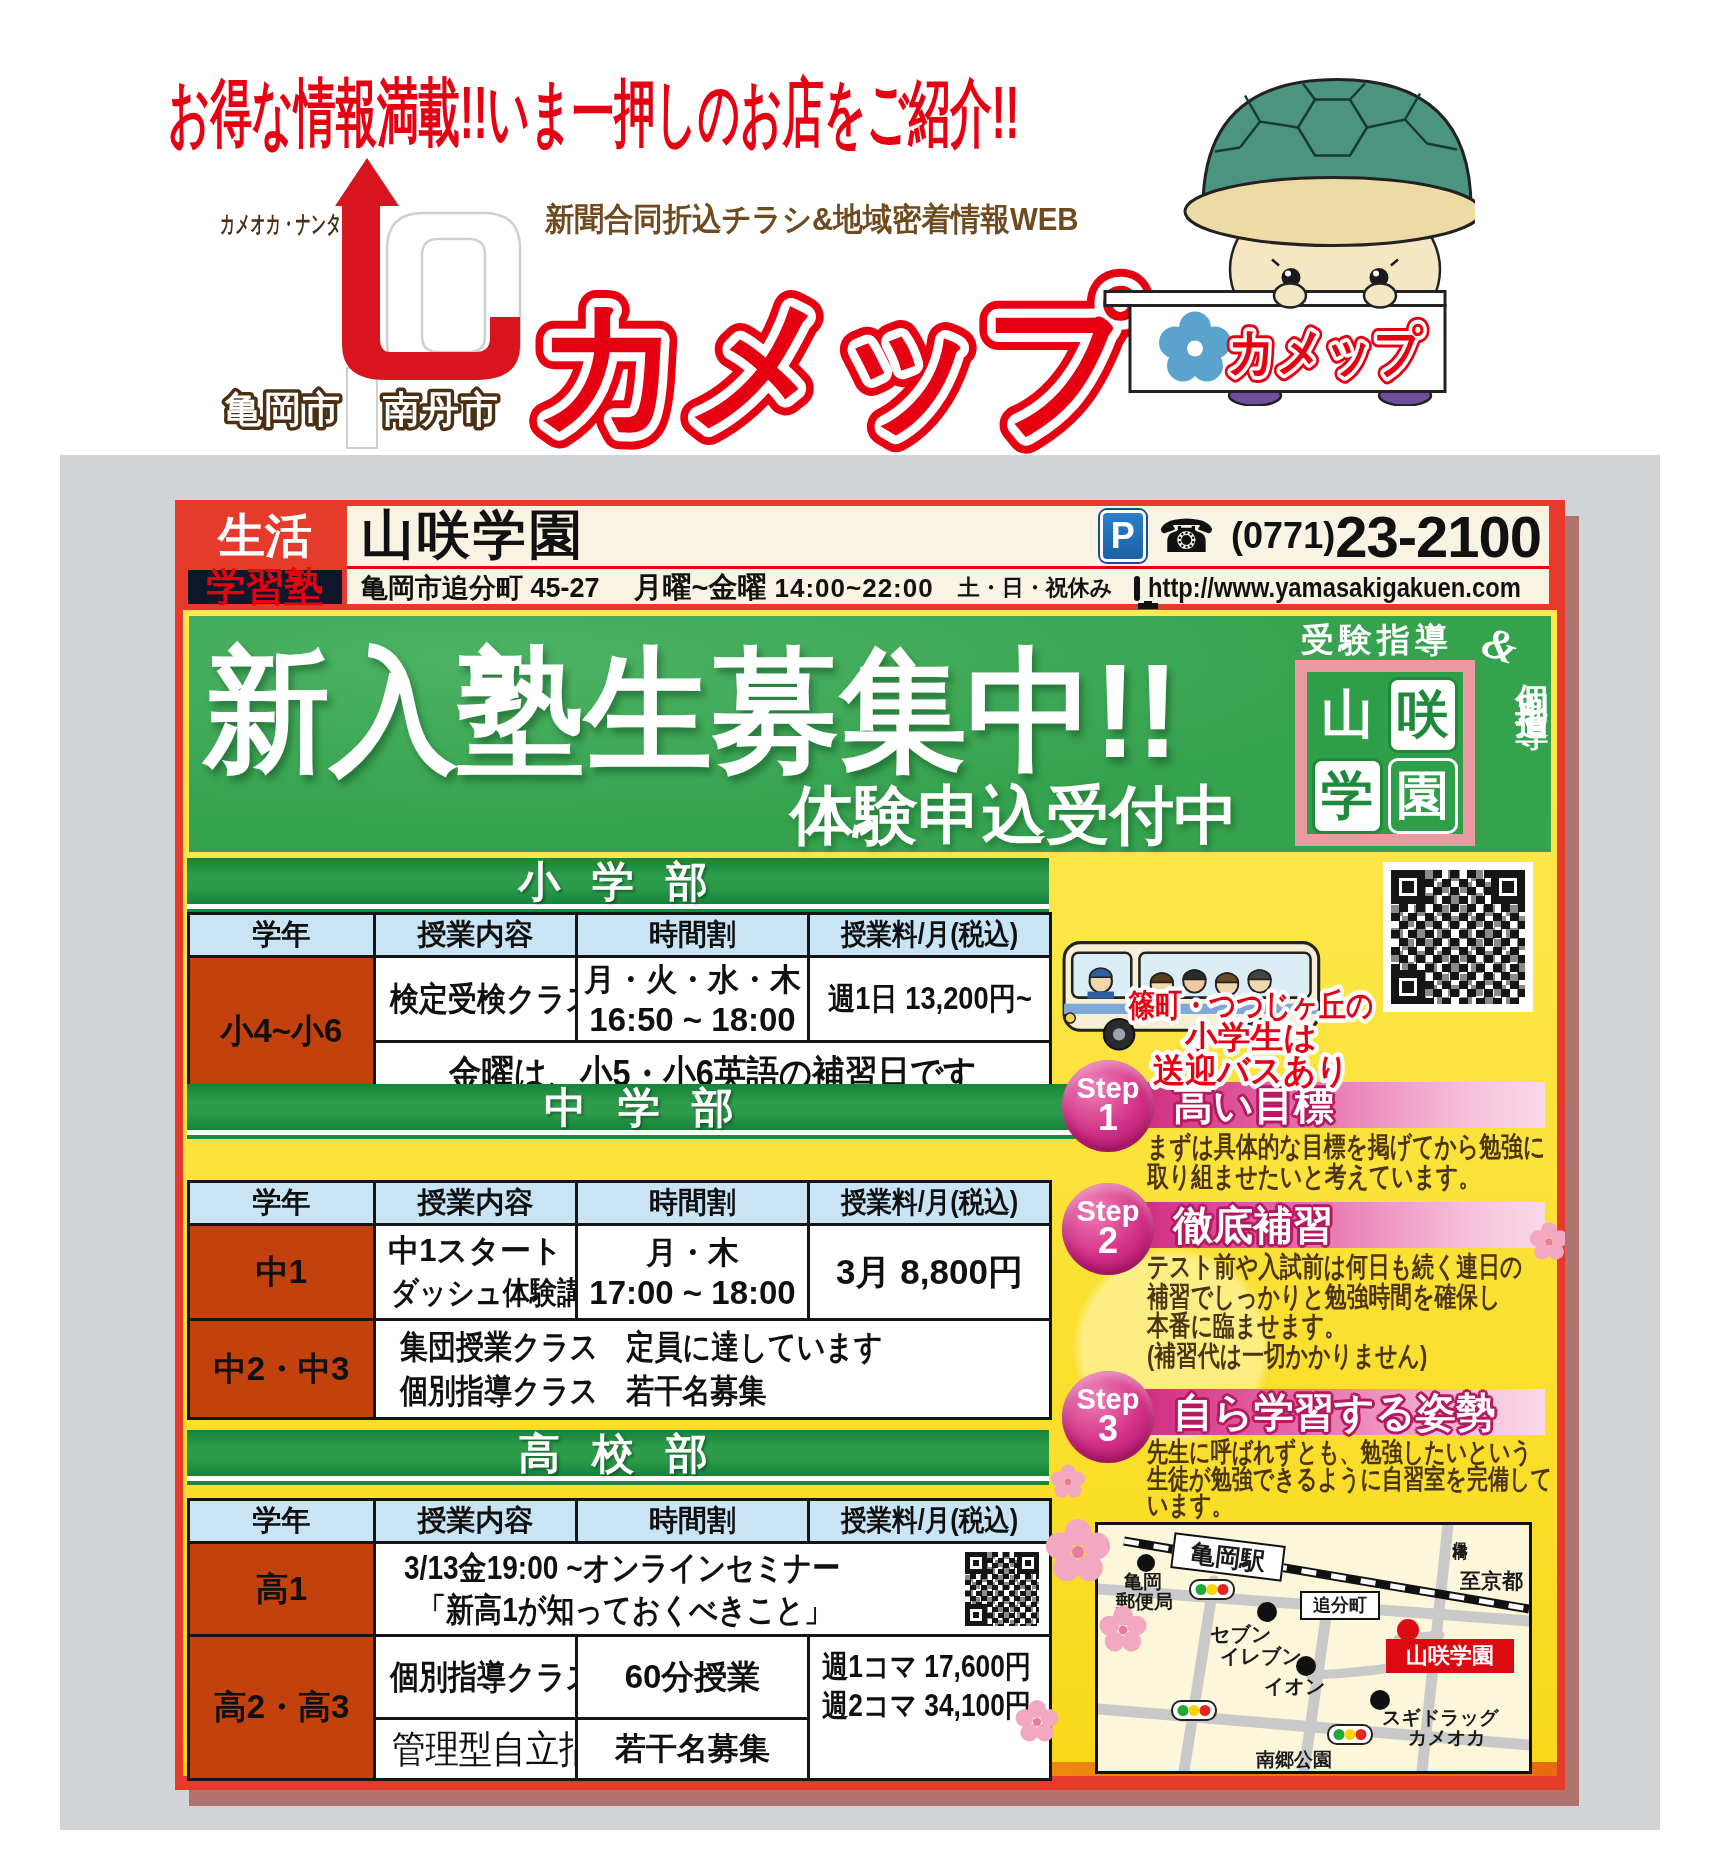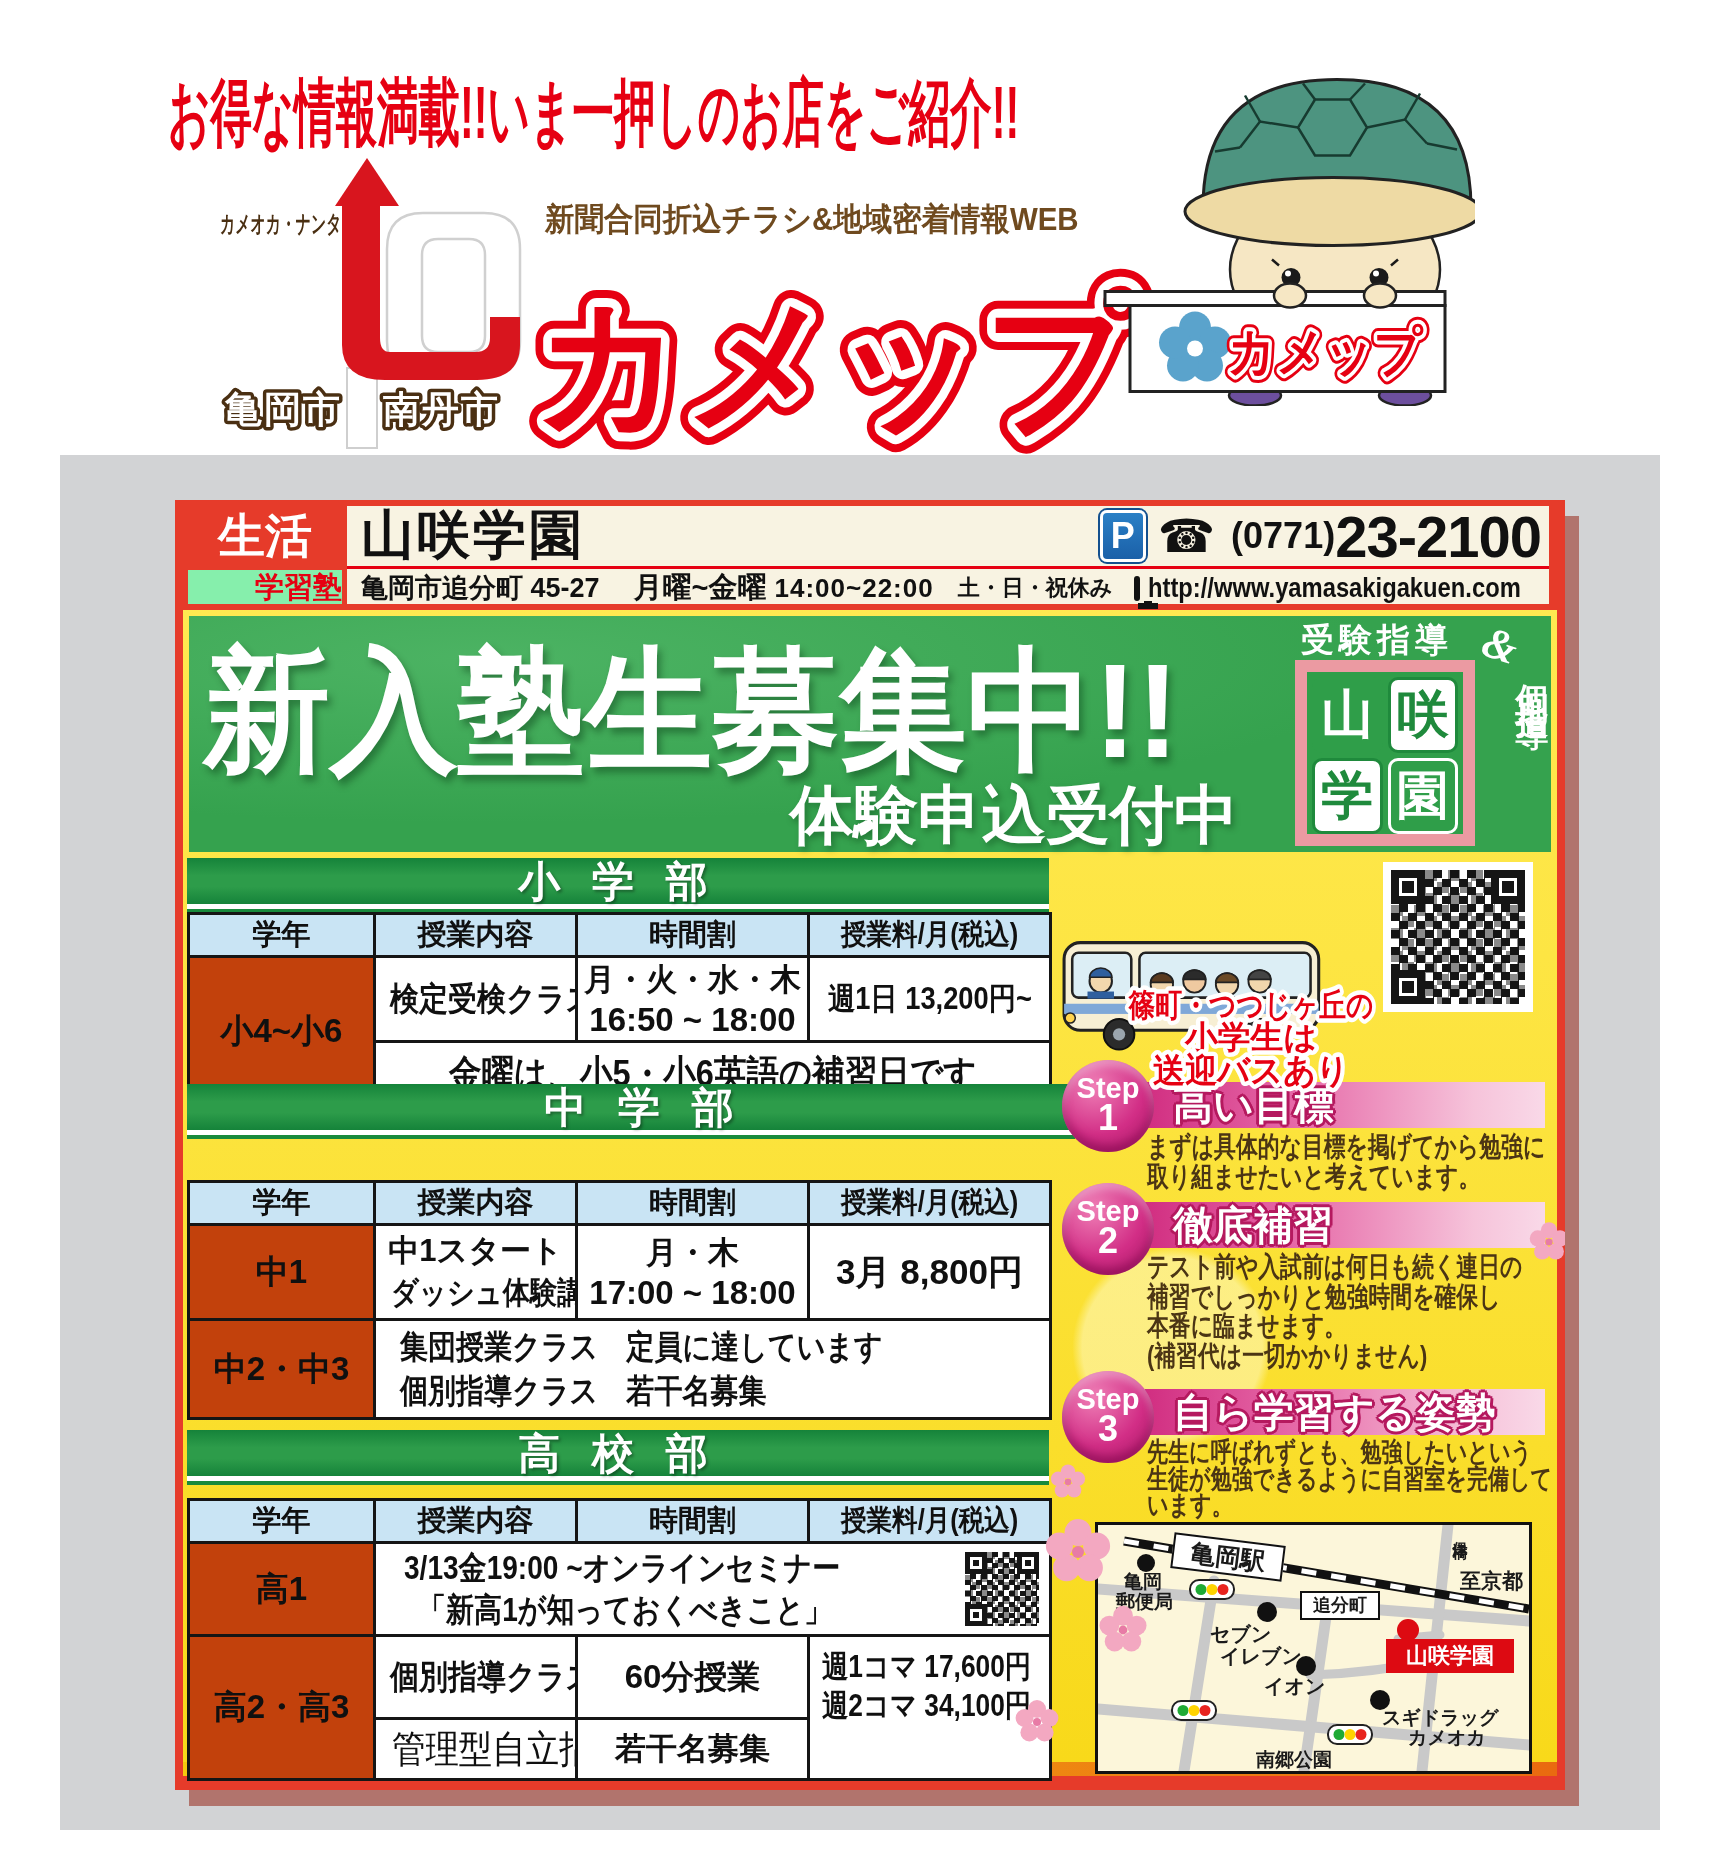--- a/index.html
+++ b/index.html
@@ -14,22 +14,22 @@
         transform:scaleX(.62);transform-origin:left top;}
   .tagline{left:545px;top:198px;font-size:32px;font-weight:700;color:#6f4a1f;
            transform:scaleX(.92);transform-origin:left top;}
   
   .stage{left:60px;top:455px;width:1600px;height:1375px;background:#d2d3d5;}
   
   .flyer{left:175px;top:500px;width:1390px;height:1290px;background:#e63b2a;
          box-shadow:14px 16px 0 rgba(150,38,24,.55);}
   .cat-top{left:8px;top:4px;width:164px;height:62px;color:#fff;font-size:47px;font-weight:900;
            text-align:center;line-height:64px;}
-  .cat-sub{left:13px;top:70px;width:154px;height:34px;background:#86efac;color:#e60012;
-           font-size:29px;font-weight:900;text-align:right;line-height:34px;}
+  .cat-sub{left:13px;top:70px;width:154px;height:34px;background:#0f172a;color:#e60012;
+           font-size:39px;font-weight:900;text-align:center;line-height:34px;}
   .hpanel{left:172px;top:6px;width:1202px;height:98px;background:#f8f3e2;}
   .hrow1{position:absolute;left:0;top:0;width:100%;height:60px;display:flex;align-items:center;}
   .shop{font-size:53px;font-weight:900;letter-spacing:3px;margin-left:14px;}
   .park{width:46px;height:52px;border-radius:7px;margin-left:auto;
         background:linear-gradient(#2b82c8,#1a5ea6);
         box-shadow:inset 0 0 0 3px #fff,0 0 0 2px #14508e;
         color:#fff;font-size:36px;font-weight:900;text-align:center;line-height:52px;}
   .ph-ico{font-size:46px;margin-left:12px;}
   .ph-area{font-size:36px;font-weight:900;margin-left:16px;}
   .ph-num{font-size:58px;font-weight:900;letter-spacing:-1px;margin-right:8px;}

